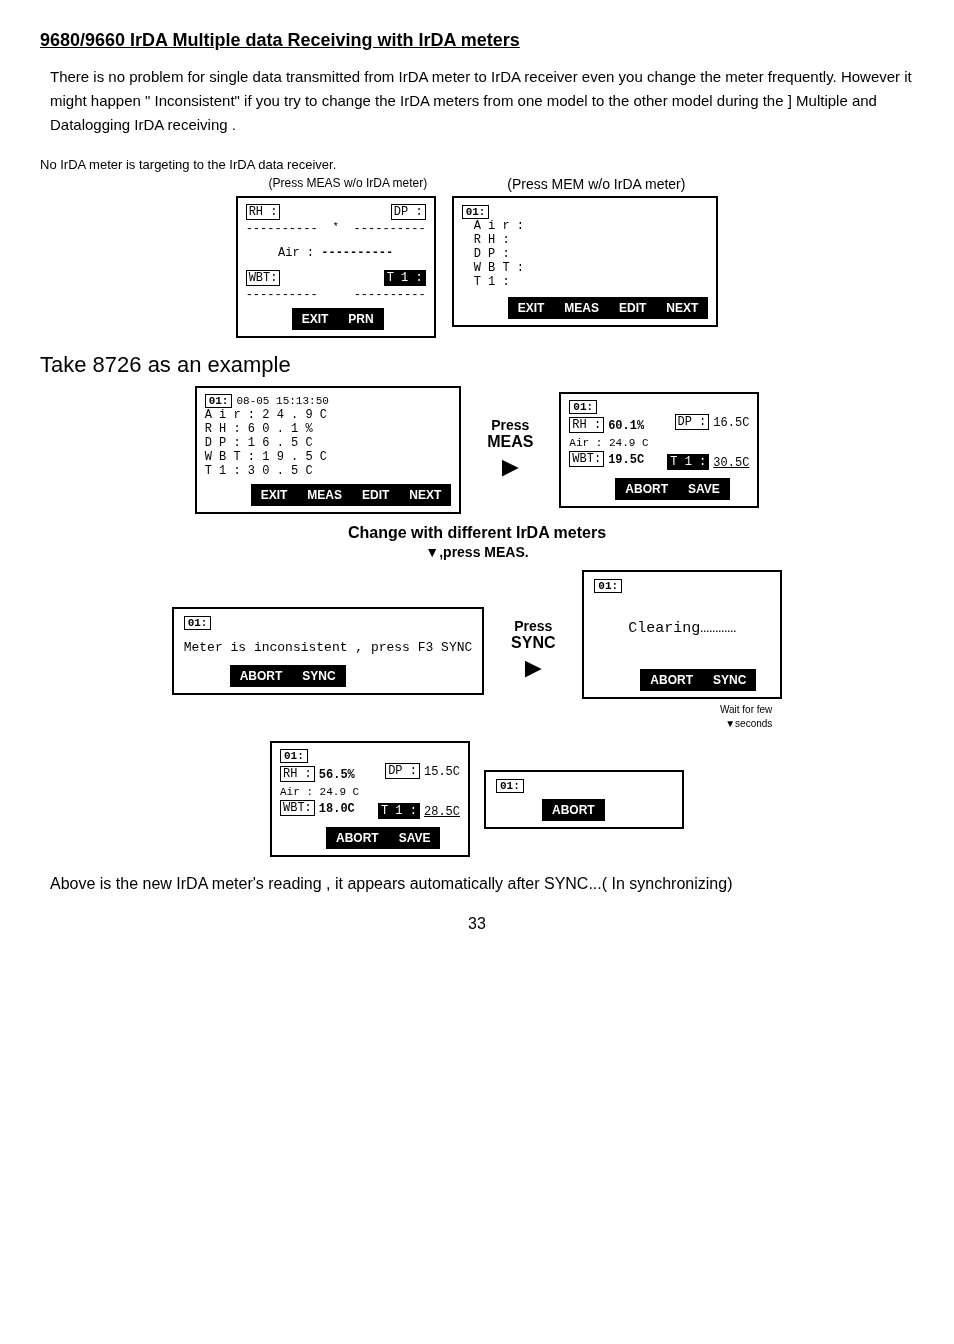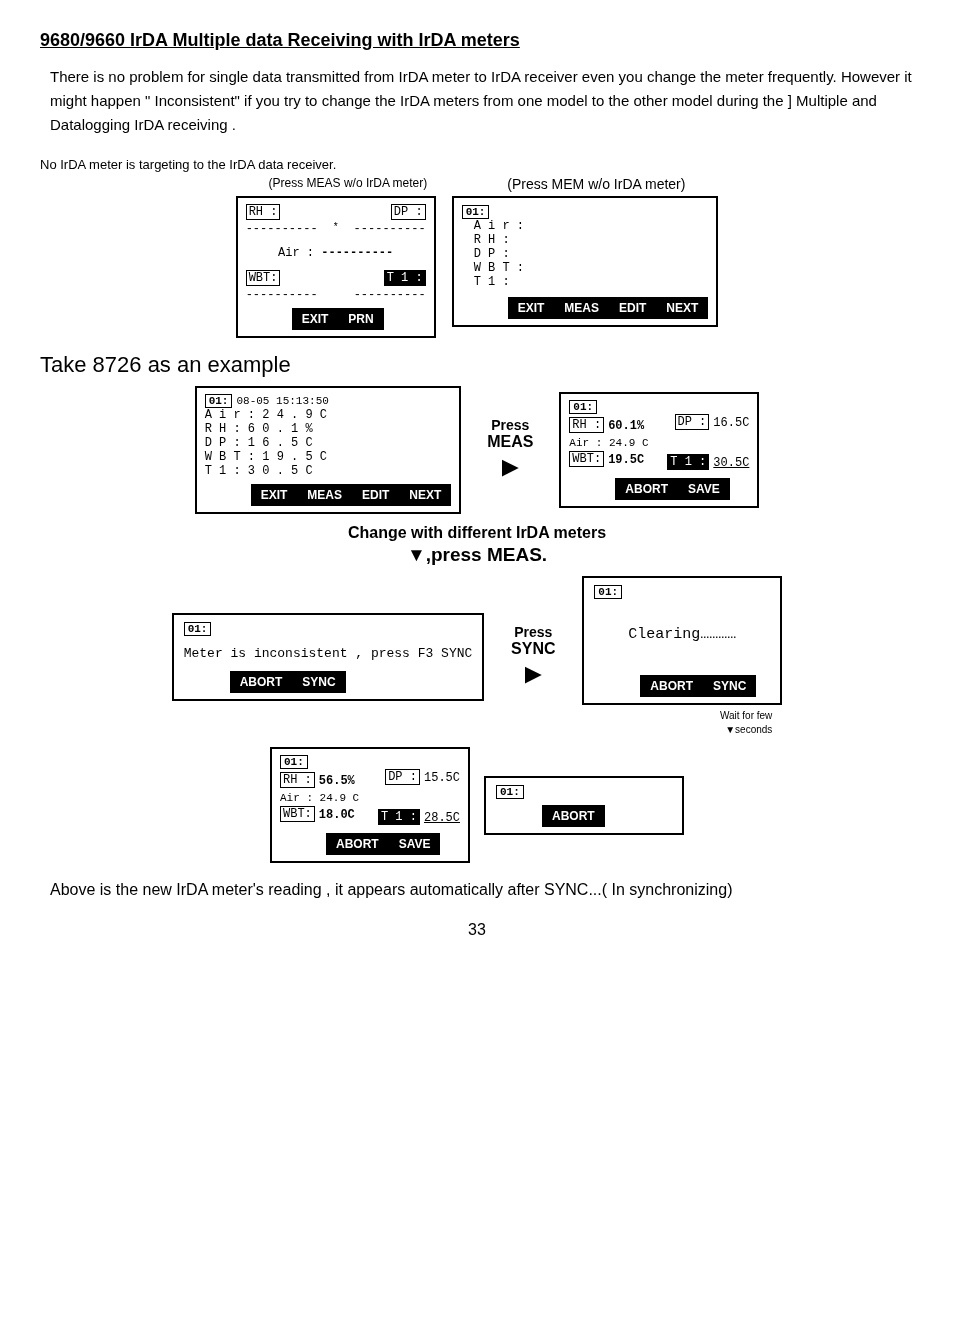--- a/index.html
+++ b/index.html
@@ -59,21 +59,21 @@
       font-family: Arial, sans-serif;
     }
     .change-header {
       text-align: center;
       font-size: 16px;
       font-weight: bold;
       margin: 10px 0 2px 0;
     }
     .change-subheader {
       text-align: center;
-      font-size: 19px;
+      font-size: 14px;
       font-weight: bold;
       margin-bottom: 10px;
     }
     .wait-note {
       font-size: 10px;
       font-family: Liberation Sans, sans-serif;
       line-height: 1.4;
       text-align: left;
     }
     .footer-text {

